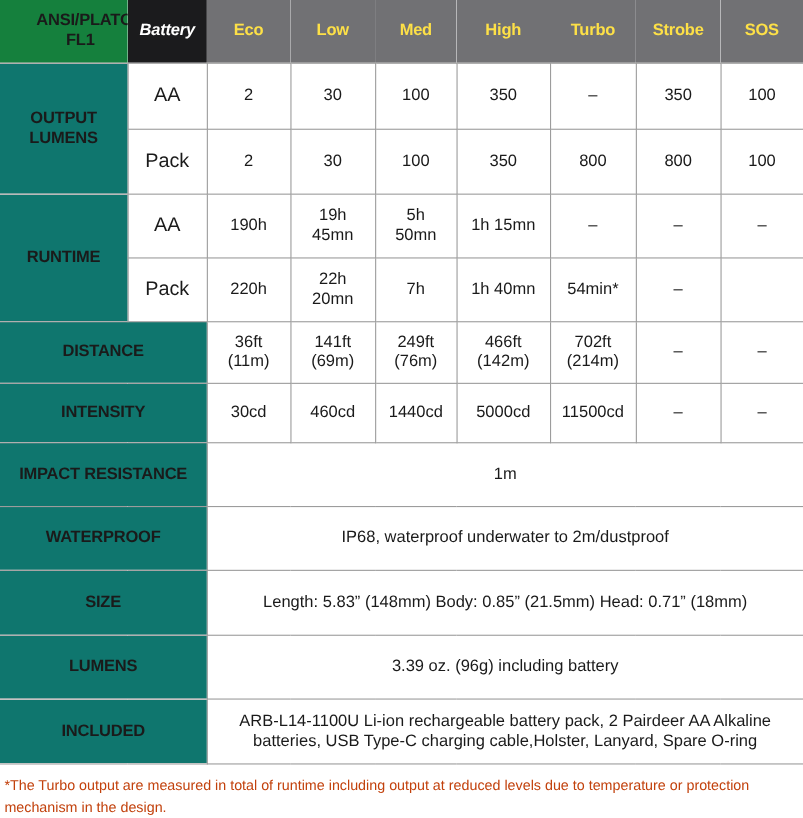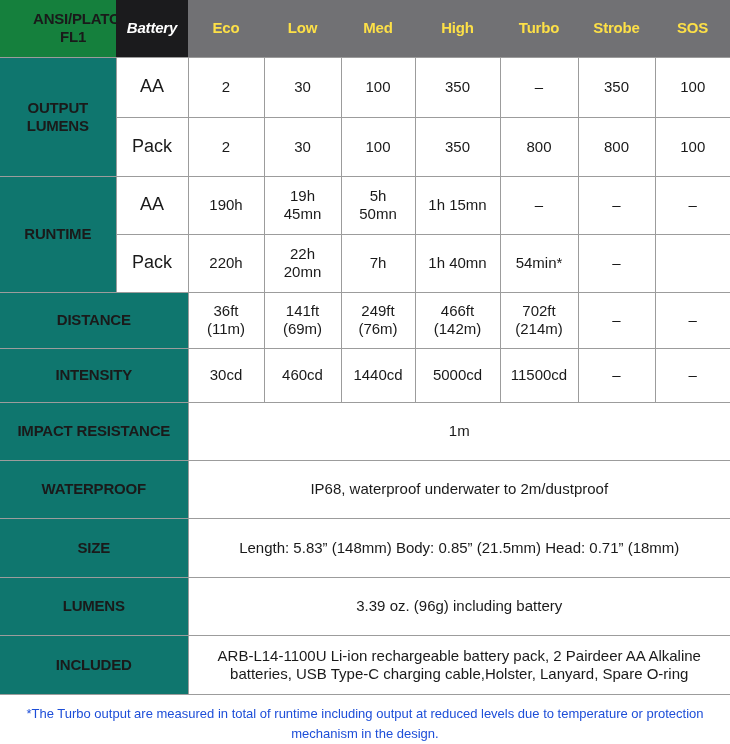--- a/index.html
+++ b/index.html
@@ -66,24 +66,24 @@
   td.wide {
     border: 1px solid #9c9c9c;
     border-right: 0;
     font-size: 15px;
     padding: 4px 12px;
   }
 
   .footnote {
     width: 722px;
     padding: 9px 4px 0 4px;
-    text-align: center;
+    text-align: left;
     font-size: 13px;
     line-height: 1.55;
-    color: #1d4ed8;
+    color: #c2410c;
   }
 </style>
 </head>
 <body>
 
 <div class="page">
   <table class="spec">
     <colgroup>
       <col style="width:116px">
         <col style="width:72px">

